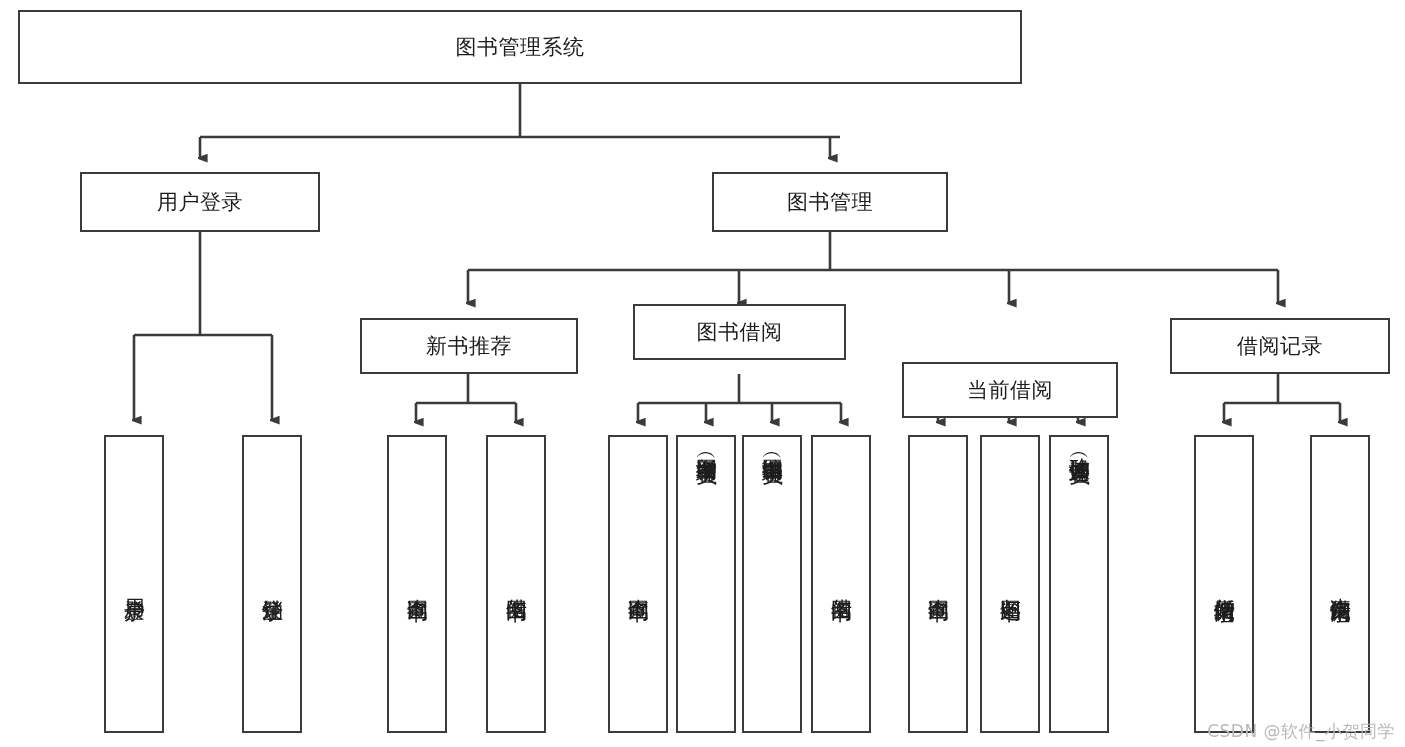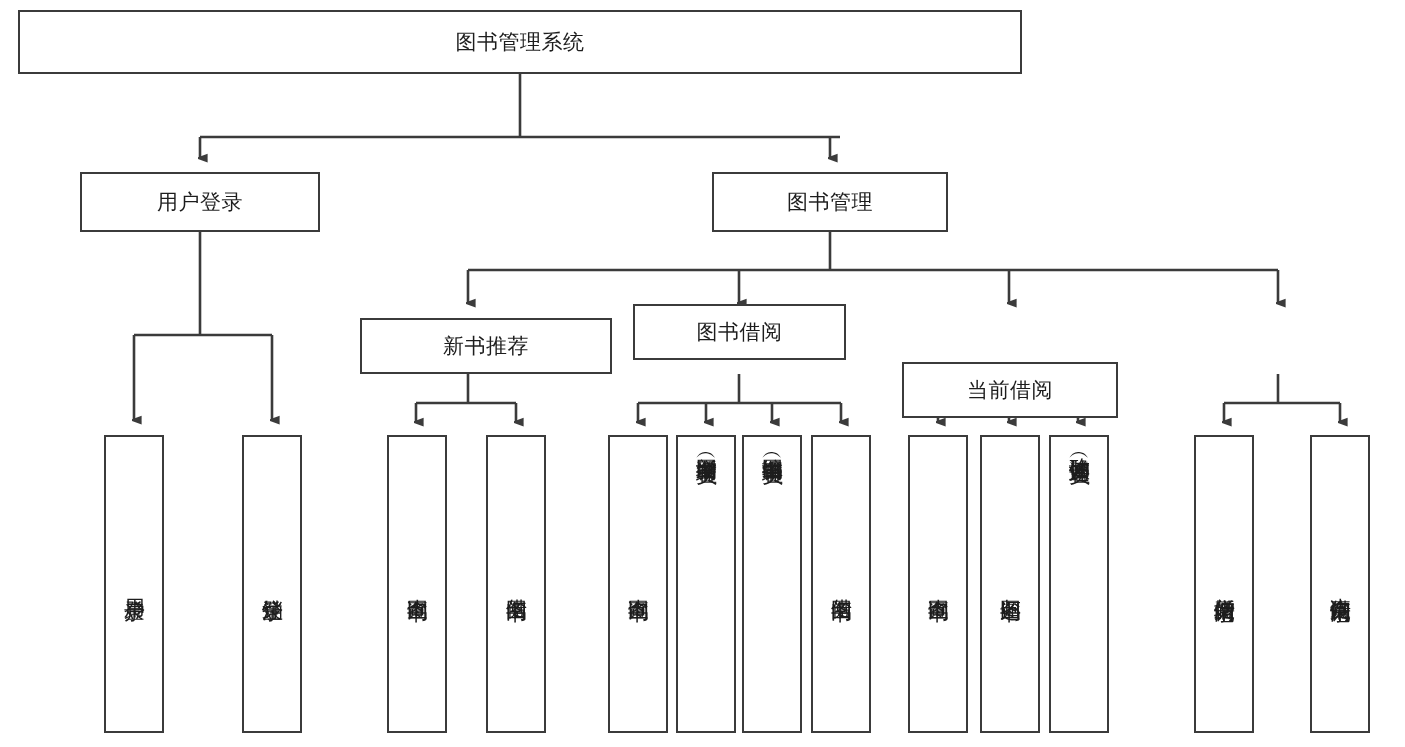--- a/index.html
+++ b/index.html
@@ -116,39 +116,42 @@
       <path d="M1009,403 L1009,422" marker-end="url(#arrow)"></path>
       <path d="M1078,403 L1078,422" marker-end="url(#arrow)"></path>
 
       <path d="M1278,374 L1278,403"></path>
       <path d="M1224,403 L1340,403"></path>
       <path d="M1224,403 L1224,422" marker-end="url(#arrow)"></path>
       <path d="M1340,403 L1340,422" marker-end="url(#arrow)"></path>
     </g>
   </svg>
 
-  <div class="node horiz" style="left:18px; top:10px; width:1004px; height:64px;">
+  <div class="node horiz" style="left:18px; top:10px; width:1004px; height:74px;">
     <span class="lbl">图书管理系统</span>
   </div>
 
   <div class="node horiz" style="left:80px; top:172px; width:240px; height:60px;">
     <span class="lbl">用户登录</span>
   </div>
   <div class="node horiz" style="left:712px; top:172px; width:236px; height:60px;">
     <span class="lbl">图书管理</span>
   </div>
 
-  <div class="node horiz" style="left:360px; top:318px; width:252px; height:56px;">
+  <div class="node horiz" style="left:360px; top:318px; width:218px; height:56px;">
     <span class="lbl">新书推荐</span>
   </div>
   <div class="node horiz" style="left:633px; top:304px; width:213px; height:56px;">
     <span class="lbl">图书借阅</span>
   </div>
   <div class="node horiz" style="left:902px; top:318px; width:216px; height:56px;margin-top:44px;">
     <span class="lbl">当前借阅</span>
+  </div>
+  <div class="node horiz" style="left:1170px; top:318px; width:220px; height:56px;">
+    <span class="lbl">借阅记录</span>
   </div>
 
   <div class="node vert centered" style="left:104px; top:435px; width:60px; height:298px;">
     <span class="lbl">用户登录</span>
   </div>
   <div class="node vert centered" style="left:242px; top:435px; width:60px; height:298px;">
     <span class="lbl">注销登录</span>
   </div>
 
   <div class="node vert centered" style="left:387px; top:435px; width:60px; height:298px;">
@@ -181,14 +184,15 @@
     <span class="lbl">确认归还（管理员）</span>
   </div>
 
   <div class="node vert centered" style="left:1194px; top:435px; width:60px; height:298px;">
     <span class="lbl">新增借阅记录</span>
   </div>
   <div class="node vert centered" style="left:1310px; top:435px; width:60px; height:298px;">
     <span class="lbl">查询借阅记录</span>
   </div>
 
+  <div id="watermark">CSDN @软件_小贺同学</div>
 
 </div>
 
 </body></html>

